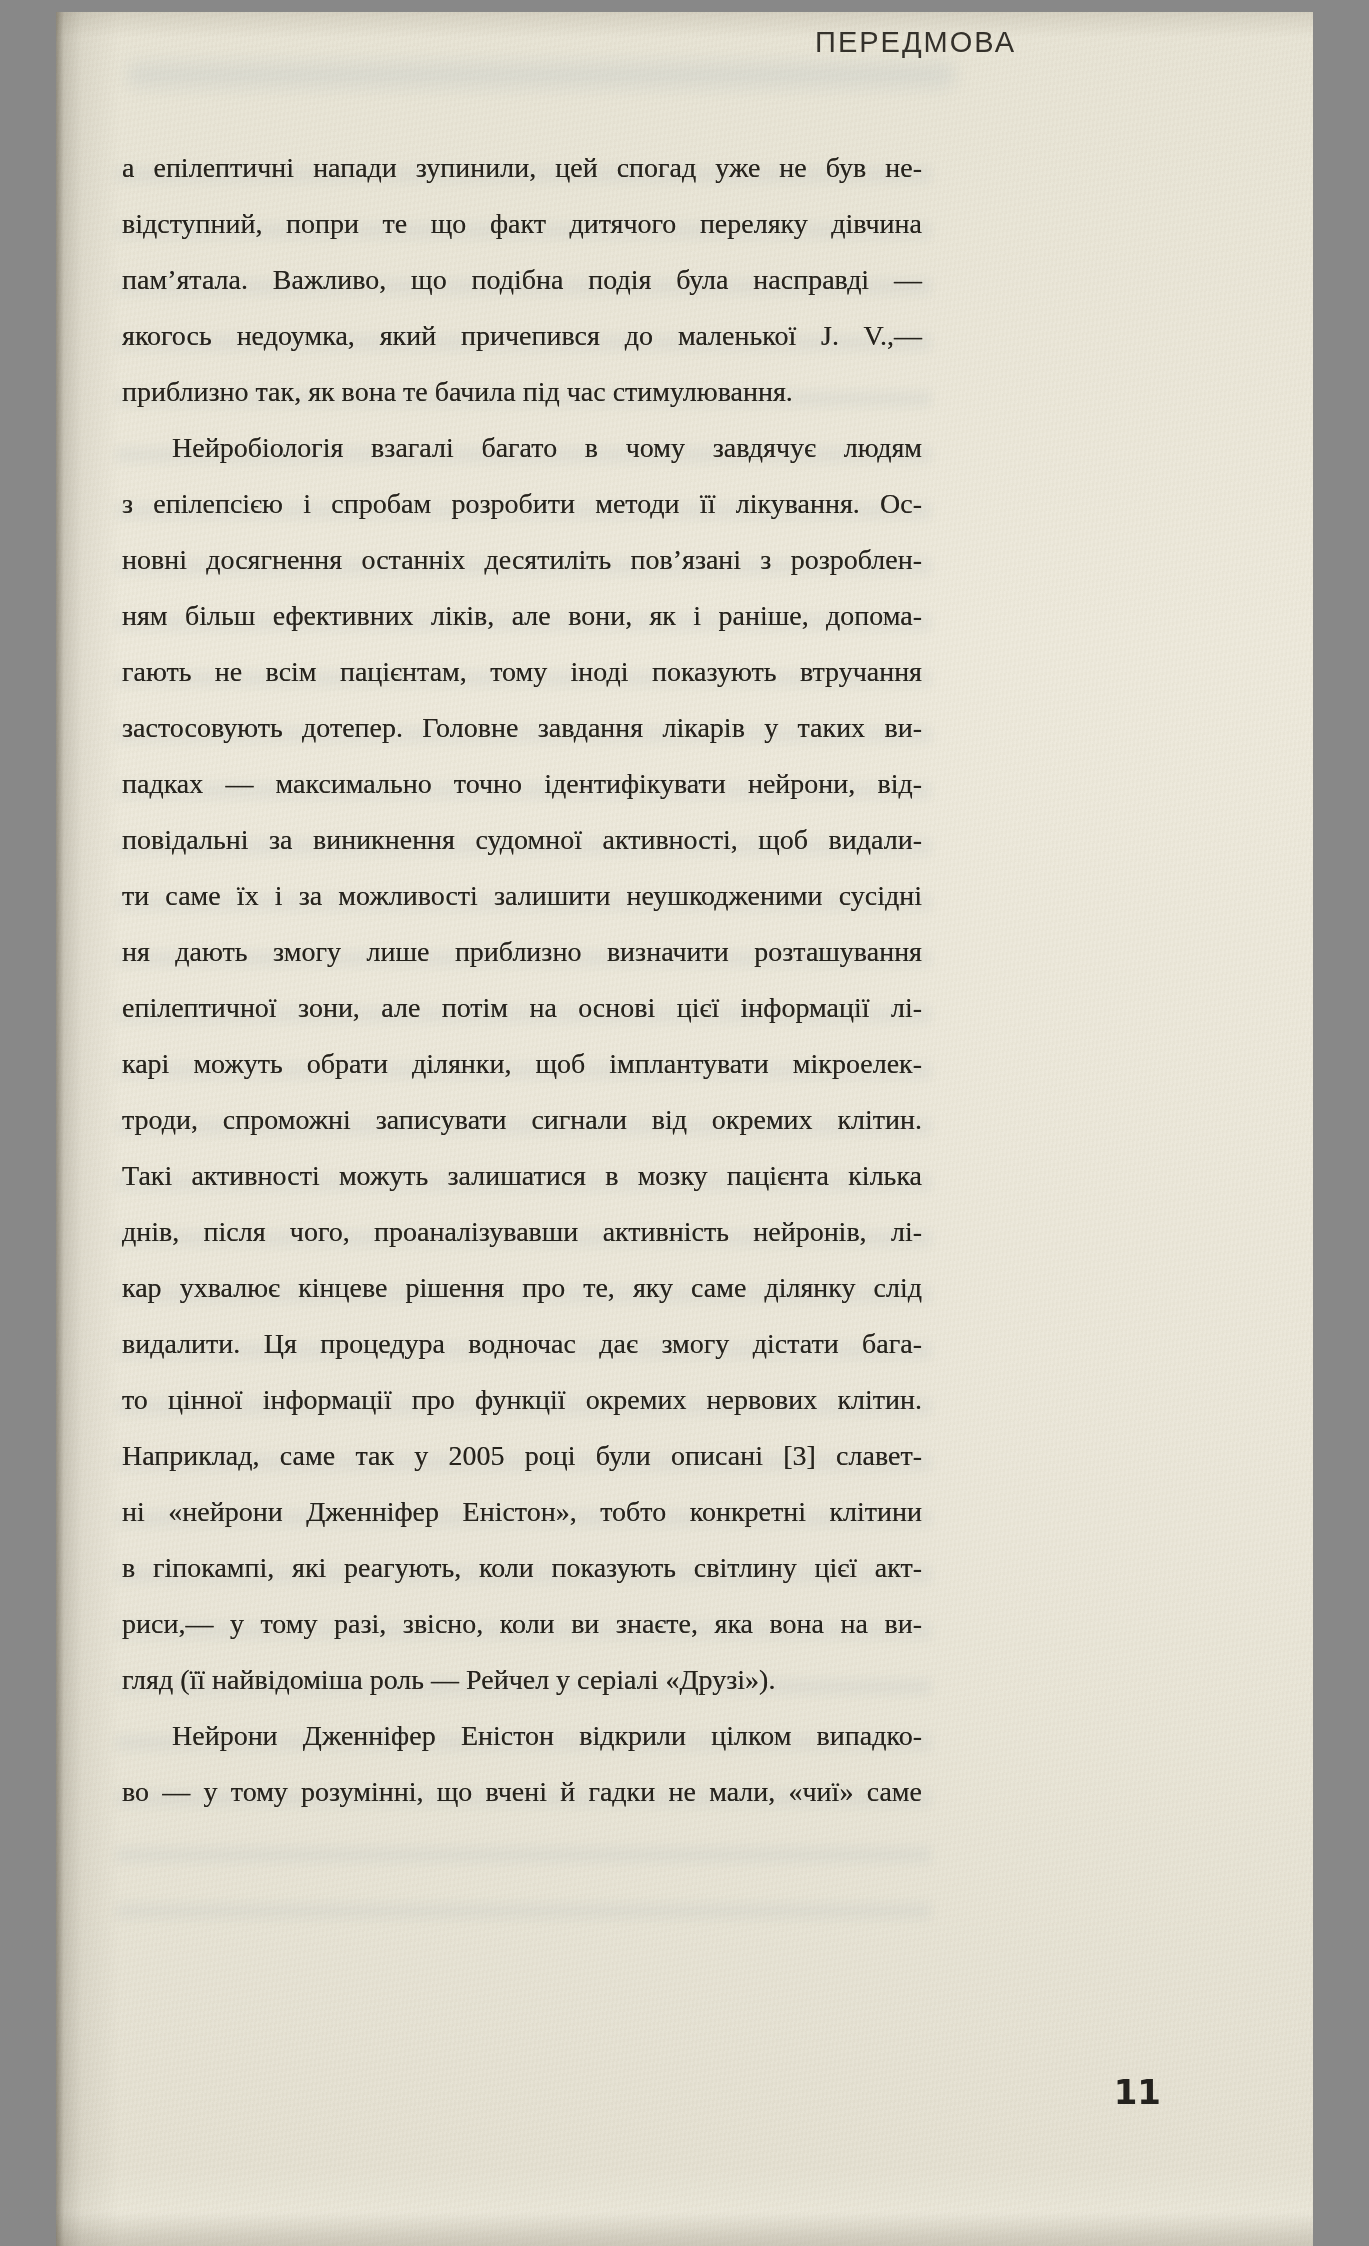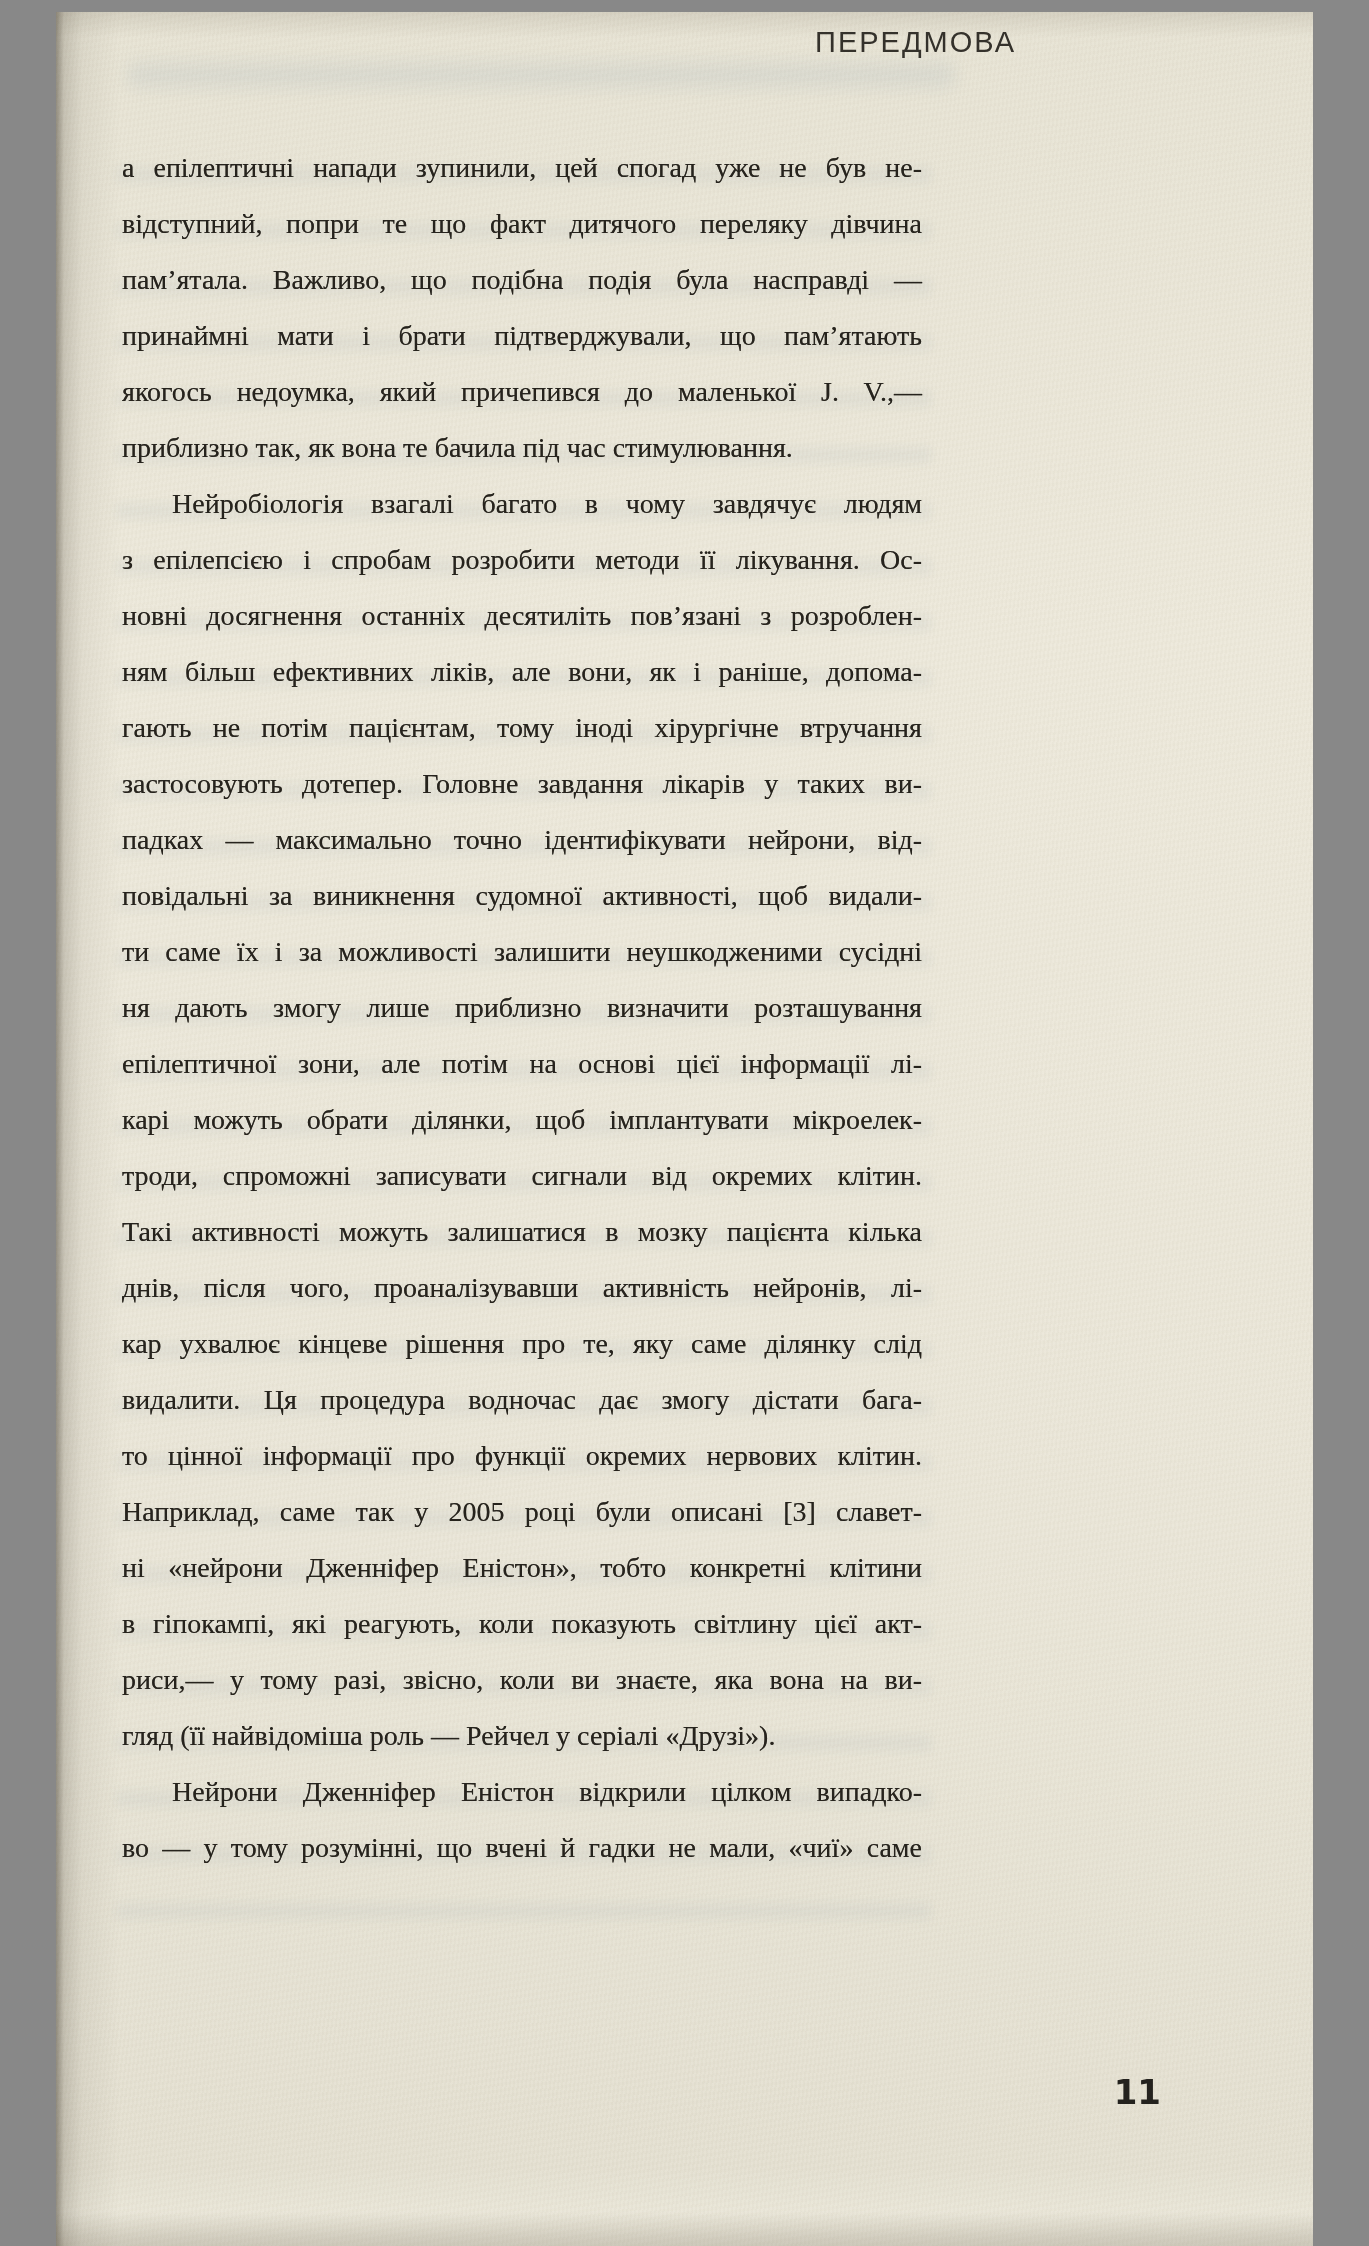--- a/index.html
+++ b/index.html
@@ -105,28 +105,27 @@
   <div class="texture"></div>
   <div class="bleed-overlay"></div>
   <div class="bleed-top"></div>
 
   <div class="running-header">ПЕРЕДМОВА</div>
 
   <div class="body-text" style="color: rgb(38, 35, 29);">
       <div class="line">а епілептичні напади зупинили, цей спогад уже не був не-</div>
       <div class="line">відступний, попри те що факт дитячого переляку дівчина</div>
       <div class="line">пам’ятала. Важливо, що подібна подія була насправді —</div>
-      <div class="line">принаймні мати і брати підтверджували, що пам’ятають</div>
       <div class="line">якогось недоумка, який причепився до маленької J. V.,—</div>
       <div class="line para-end">приблизно так, як вона те бачила під час стимулювання.</div>
       <div class="line indent">Нейробіологія взагалі багато в чому завдячує людям</div>
       <div class="line">з епілепсією і спробам розробити методи її лікування. Ос-</div>
       <div class="line">новні досягнення останніх десятиліть пов’язані з розроблен-</div>
       <div class="line">ням більш ефективних ліків, але вони, як і раніше, допома-</div>
-      <div class="line">гають не потім пацієнтам, тому іноді хірургічне втручання</div>
+      <div class="line">гають не всім пацієнтам, тому іноді показують втручання</div>
       <div class="line">застосовують дотепер. Головне завдання лікарів у таких ви-</div>
       <div class="line">падках — максимально точно ідентифікувати нейрони, від-</div>
       <div class="line">повідальні за виникнення судомної активності, щоб видали-</div>
       <div class="line">ти саме їх і за можливості залишити неушкодженими сусідні</div>
       <div class="line">ня дають змогу лише приблизно визначити розташування</div>
       <div class="line">епілептичної зони, але потім на основі цієї інформації лі-</div>
       <div class="line">карі можуть обрати ділянки, щоб імплантувати мікроелек-</div>
       <div class="line">троди, спроможні записувати сигнали від окремих клітин.</div>
       <div class="line">Такі активності можуть залишатися в мозку пацієнта кілька</div>
       <div class="line">днів, після чого, проаналізувавши активність нейронів, лі-</div>

